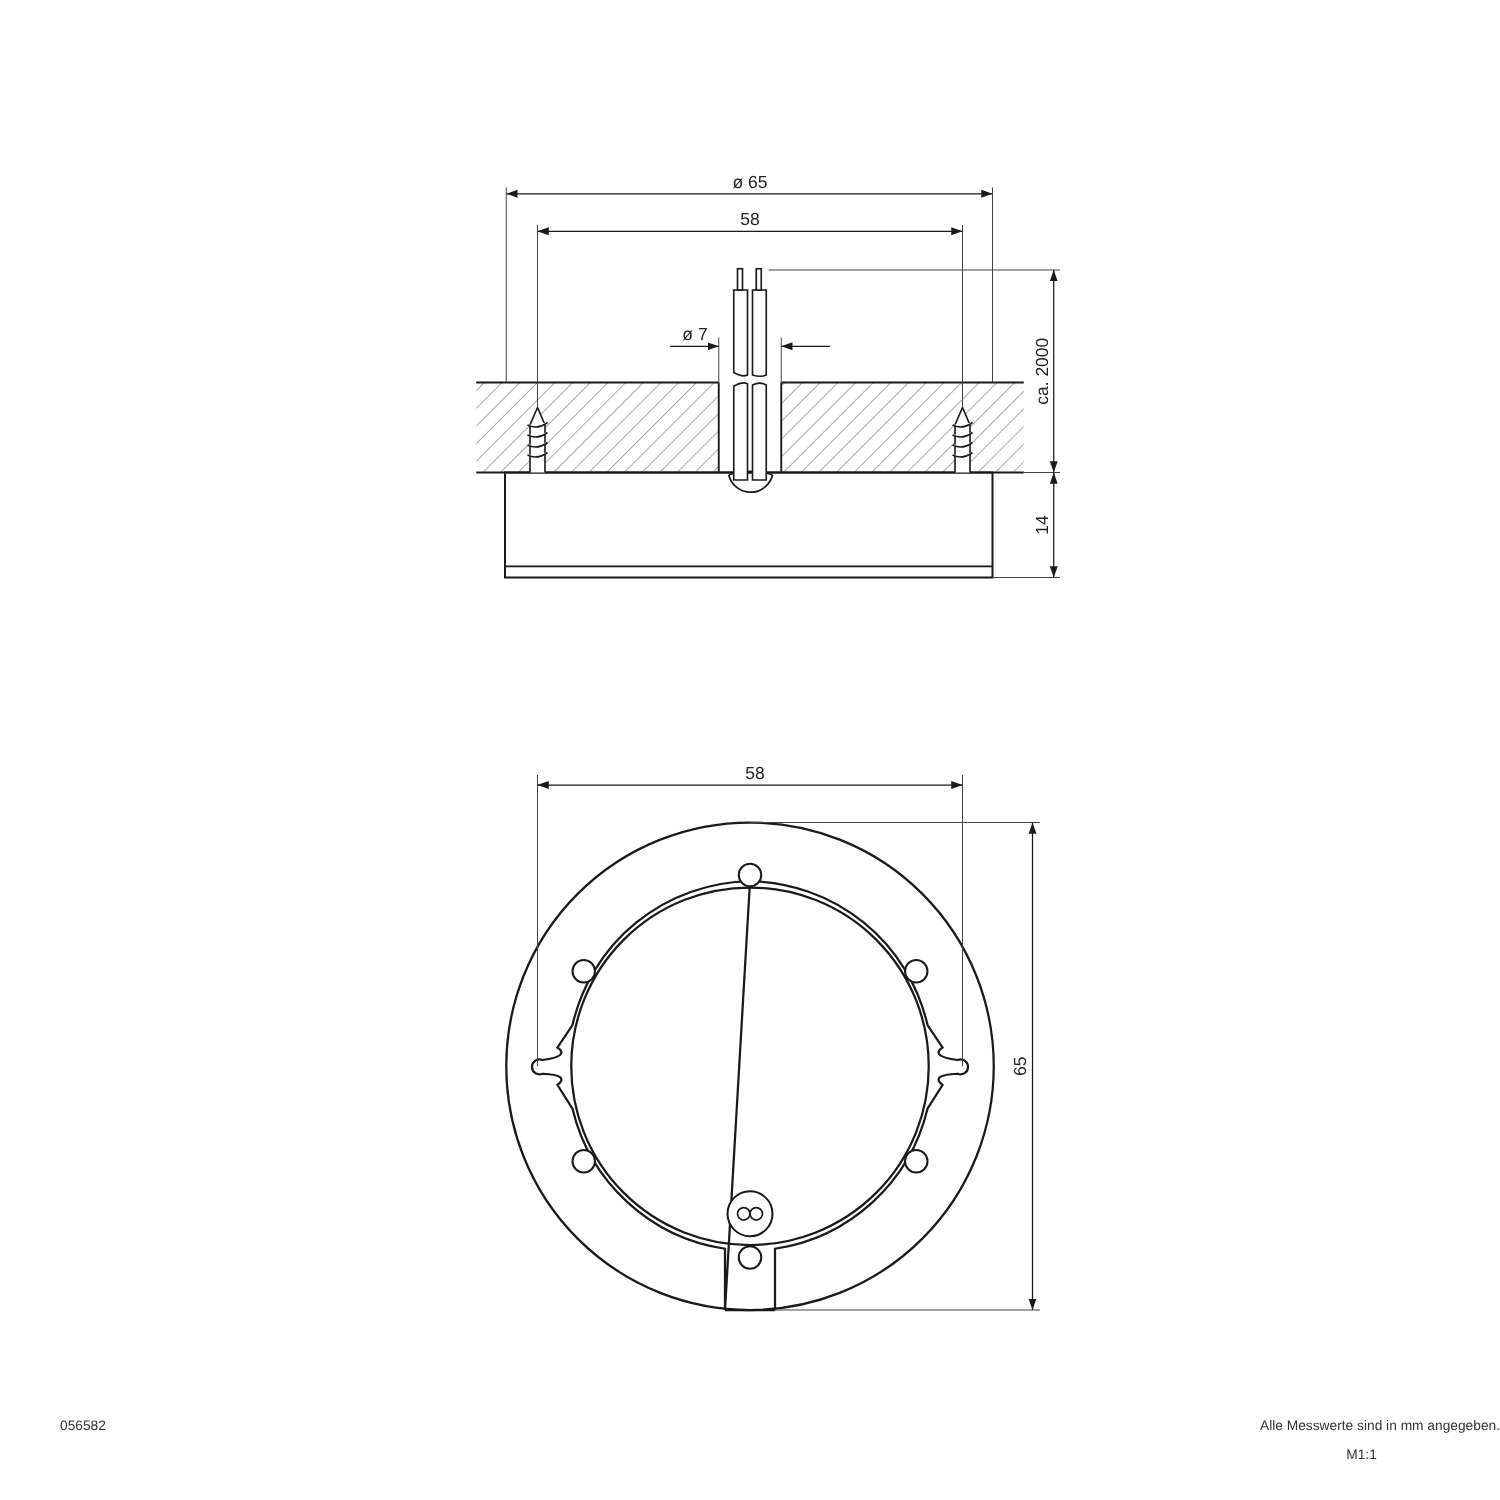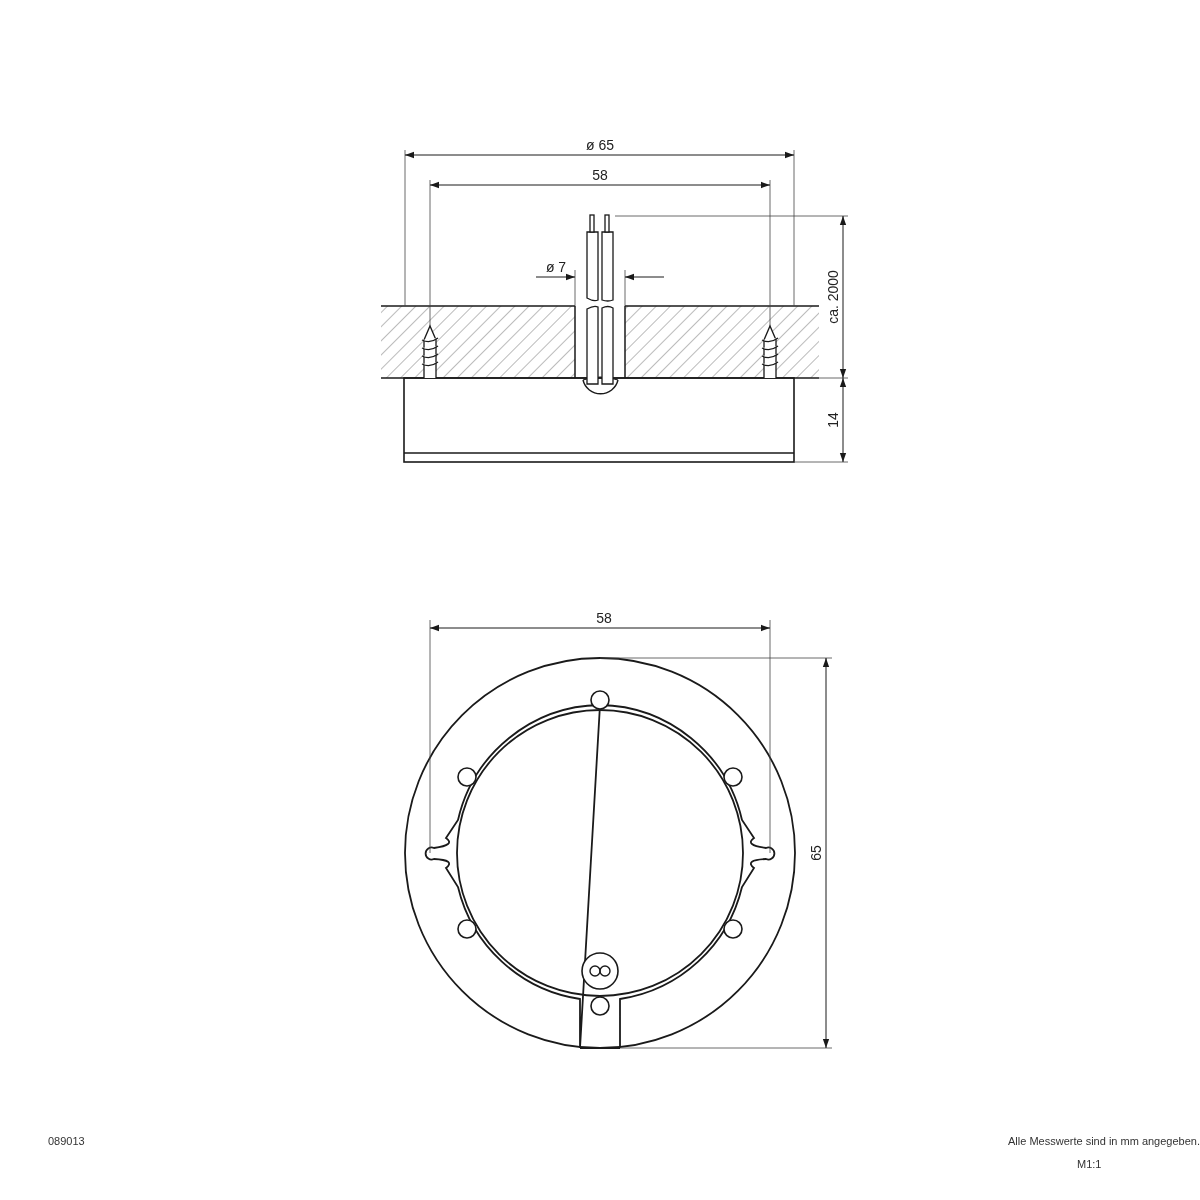--- a/index.html
+++ b/index.html
@@ -127,15 +127,15 @@
     <g stroke="#1a1a1a" stroke-width="1" fill="none">
       <line x1="430" y1="628" x2="770" y2="628" marker-start="url(#arr)" marker-end="url(#arr)"></line>
       <line x1="826" y1="658" x2="826" y2="1048" marker-start="url(#arr)" marker-end="url(#arr)"></line>
     </g>
 
     <text class="dimtext" x="604" y="623" text-anchor="middle">58</text>
     <text class="dimtext" transform="translate(821,853) rotate(-90)" text-anchor="middle">65</text>
   </g>
 </svg>
 
-<div class="footer" id="footer-code">089013</div>
+<div class="footer" id="footer-code">056582</div>
 <div class="footer" id="footer-note">Alle Messwerte sind in mm angegeben.</div>
 <div class="footer" id="footer-scale">M1:1</div>
 
 </body></html>

